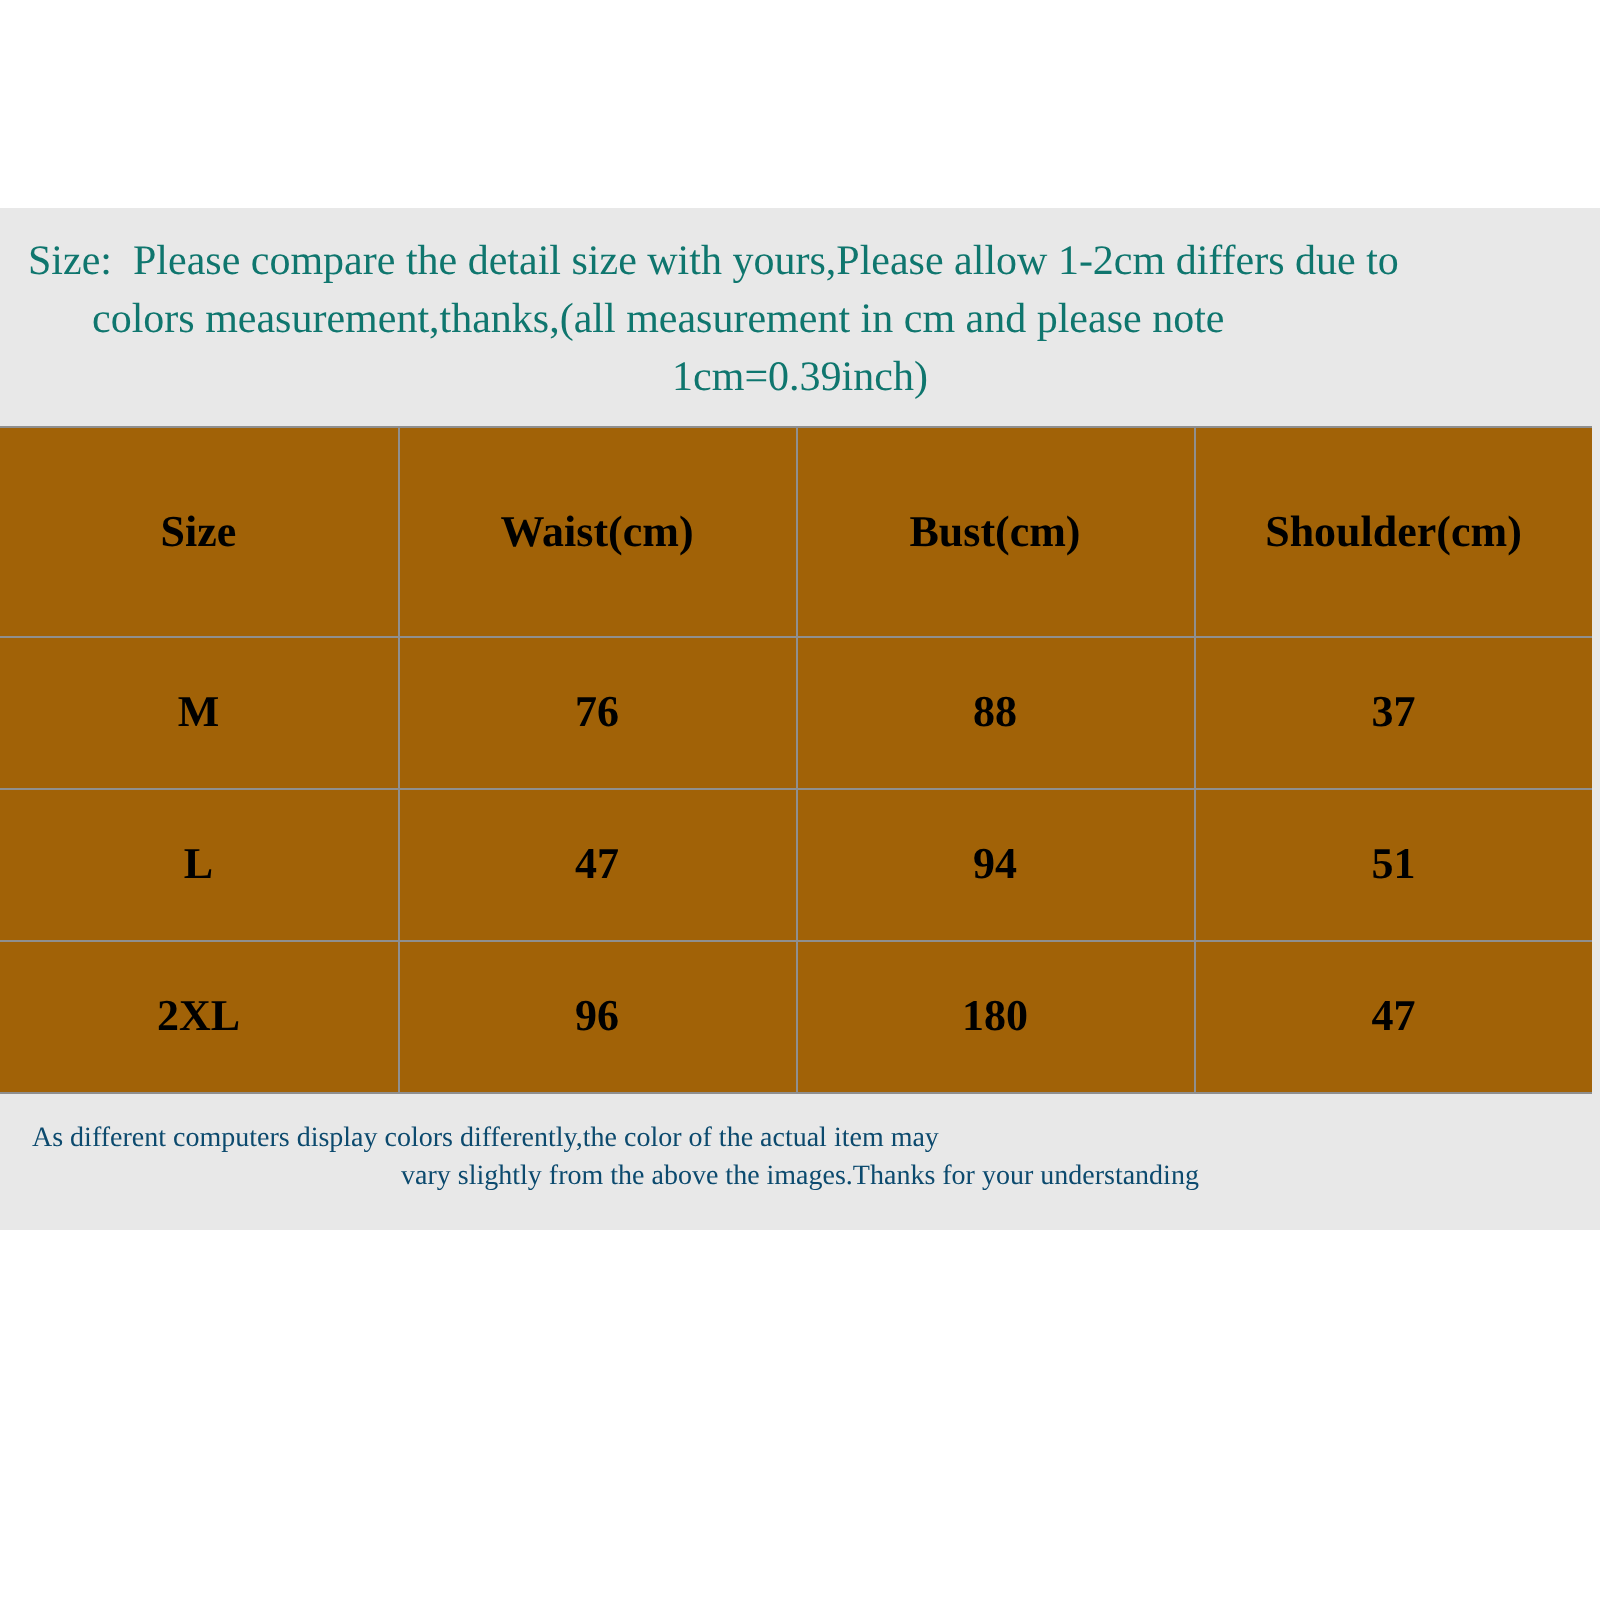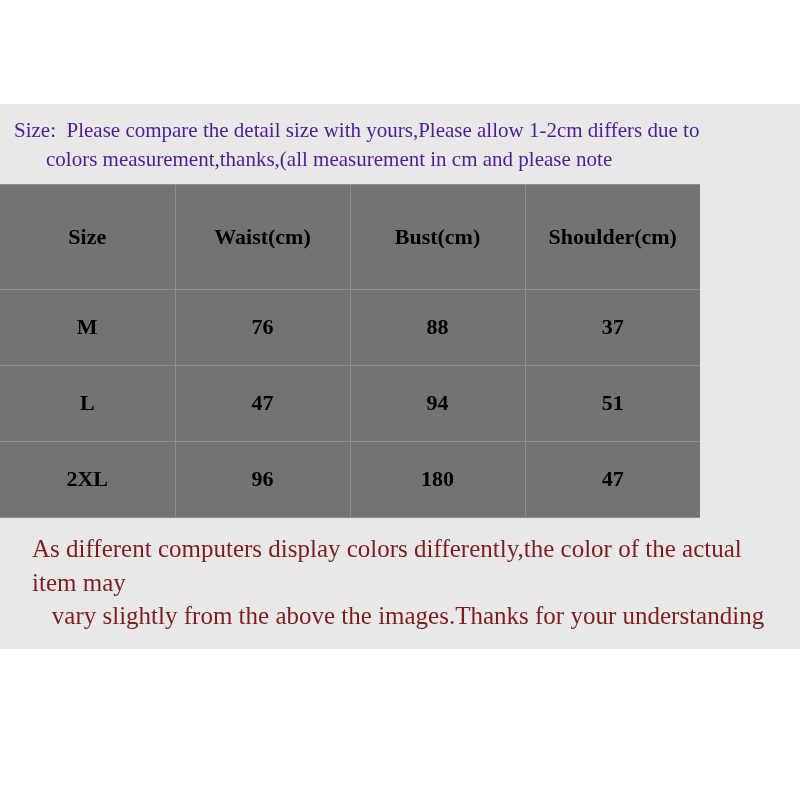--- a/index.html
+++ b/index.html
@@ -26,44 +26,44 @@
     top: 104px;
     width: 800px;
     background: #e8e8e8;
     box-sizing: border-box;
   }
   .note-top {
     padding: 12px 6px 10px 6px;
     font-size: 21px;
     line-height: 1.38;
     text-align: center;
-    color: #4c1d95;
+    color: #0f766e;
   }
   .note-top .lead {
     display: inline;
   }
   .note-top .line1 {
     display: block;
     text-align: left;
     padding-left: 8px;
   }
   .note-top .line2 {
     display: block;
     text-align: left;
     padding-left: 40px;
   }
   .note-top .line3 {
     display: block;
     text-align: center;
   }
   table.size-table {
-    width: 700px;
+    width: 796px;
     border-collapse: collapse;
     table-layout: fixed;
-    background: #737373;
+    background: #a16207;
   }
   table.size-table td {
     border: 1px solid #8f8f8f;
     text-align: center;
     vertical-align: middle;
     font-weight: bold;
     font-size: 22px;
     height: 73px;
     color: #000;
   }
@@ -72,40 +72,40 @@
     font-size: 22px;
   }
   table.size-table td:first-child {
     border-left: none;
   }
   table.size-table td:last-child {
     border-right: none;
   }
   .note-bottom {
     padding: 14px 10px 16px 10px;
-    font-size: 25px;
+    font-size: 14px;
     line-height: 1.35;
     text-align: center;
-    color: #7f1d1d;
+    color: #0c4a6e;
     background: #e8e8e8;
-    margin-left: 16px;
   }
   .note-bottom .bline1 { display: block; text-align: left; padding-left: 6px;}
   .note-bottom .bline2 { display: block; text-align: center; }
 </style>
 </head>
 <body>
 
 <div class="page">
 
   <div class="sizechart">
 
     <div class="note-top">
       <span class="line1"><span class="lead">Size:</span>&nbsp;&nbsp;<span>Please compare the detail size with yours,Please allow 1-2cm differs due to</span></span>
       <span class="line2">colors measurement,thanks,(all measurement in cm and please note</span>
+      <span class="line3">1cm=0.39inch)</span>
     </div>
 
     <table class="size-table">
       <tbody>
         <tr class="header-row">
           <td>Size</td>
           <td>Waist(cm)</td>
           <td>Bust(cm)</td>
           <td>Shoulder(cm)</td>
         </tr>

